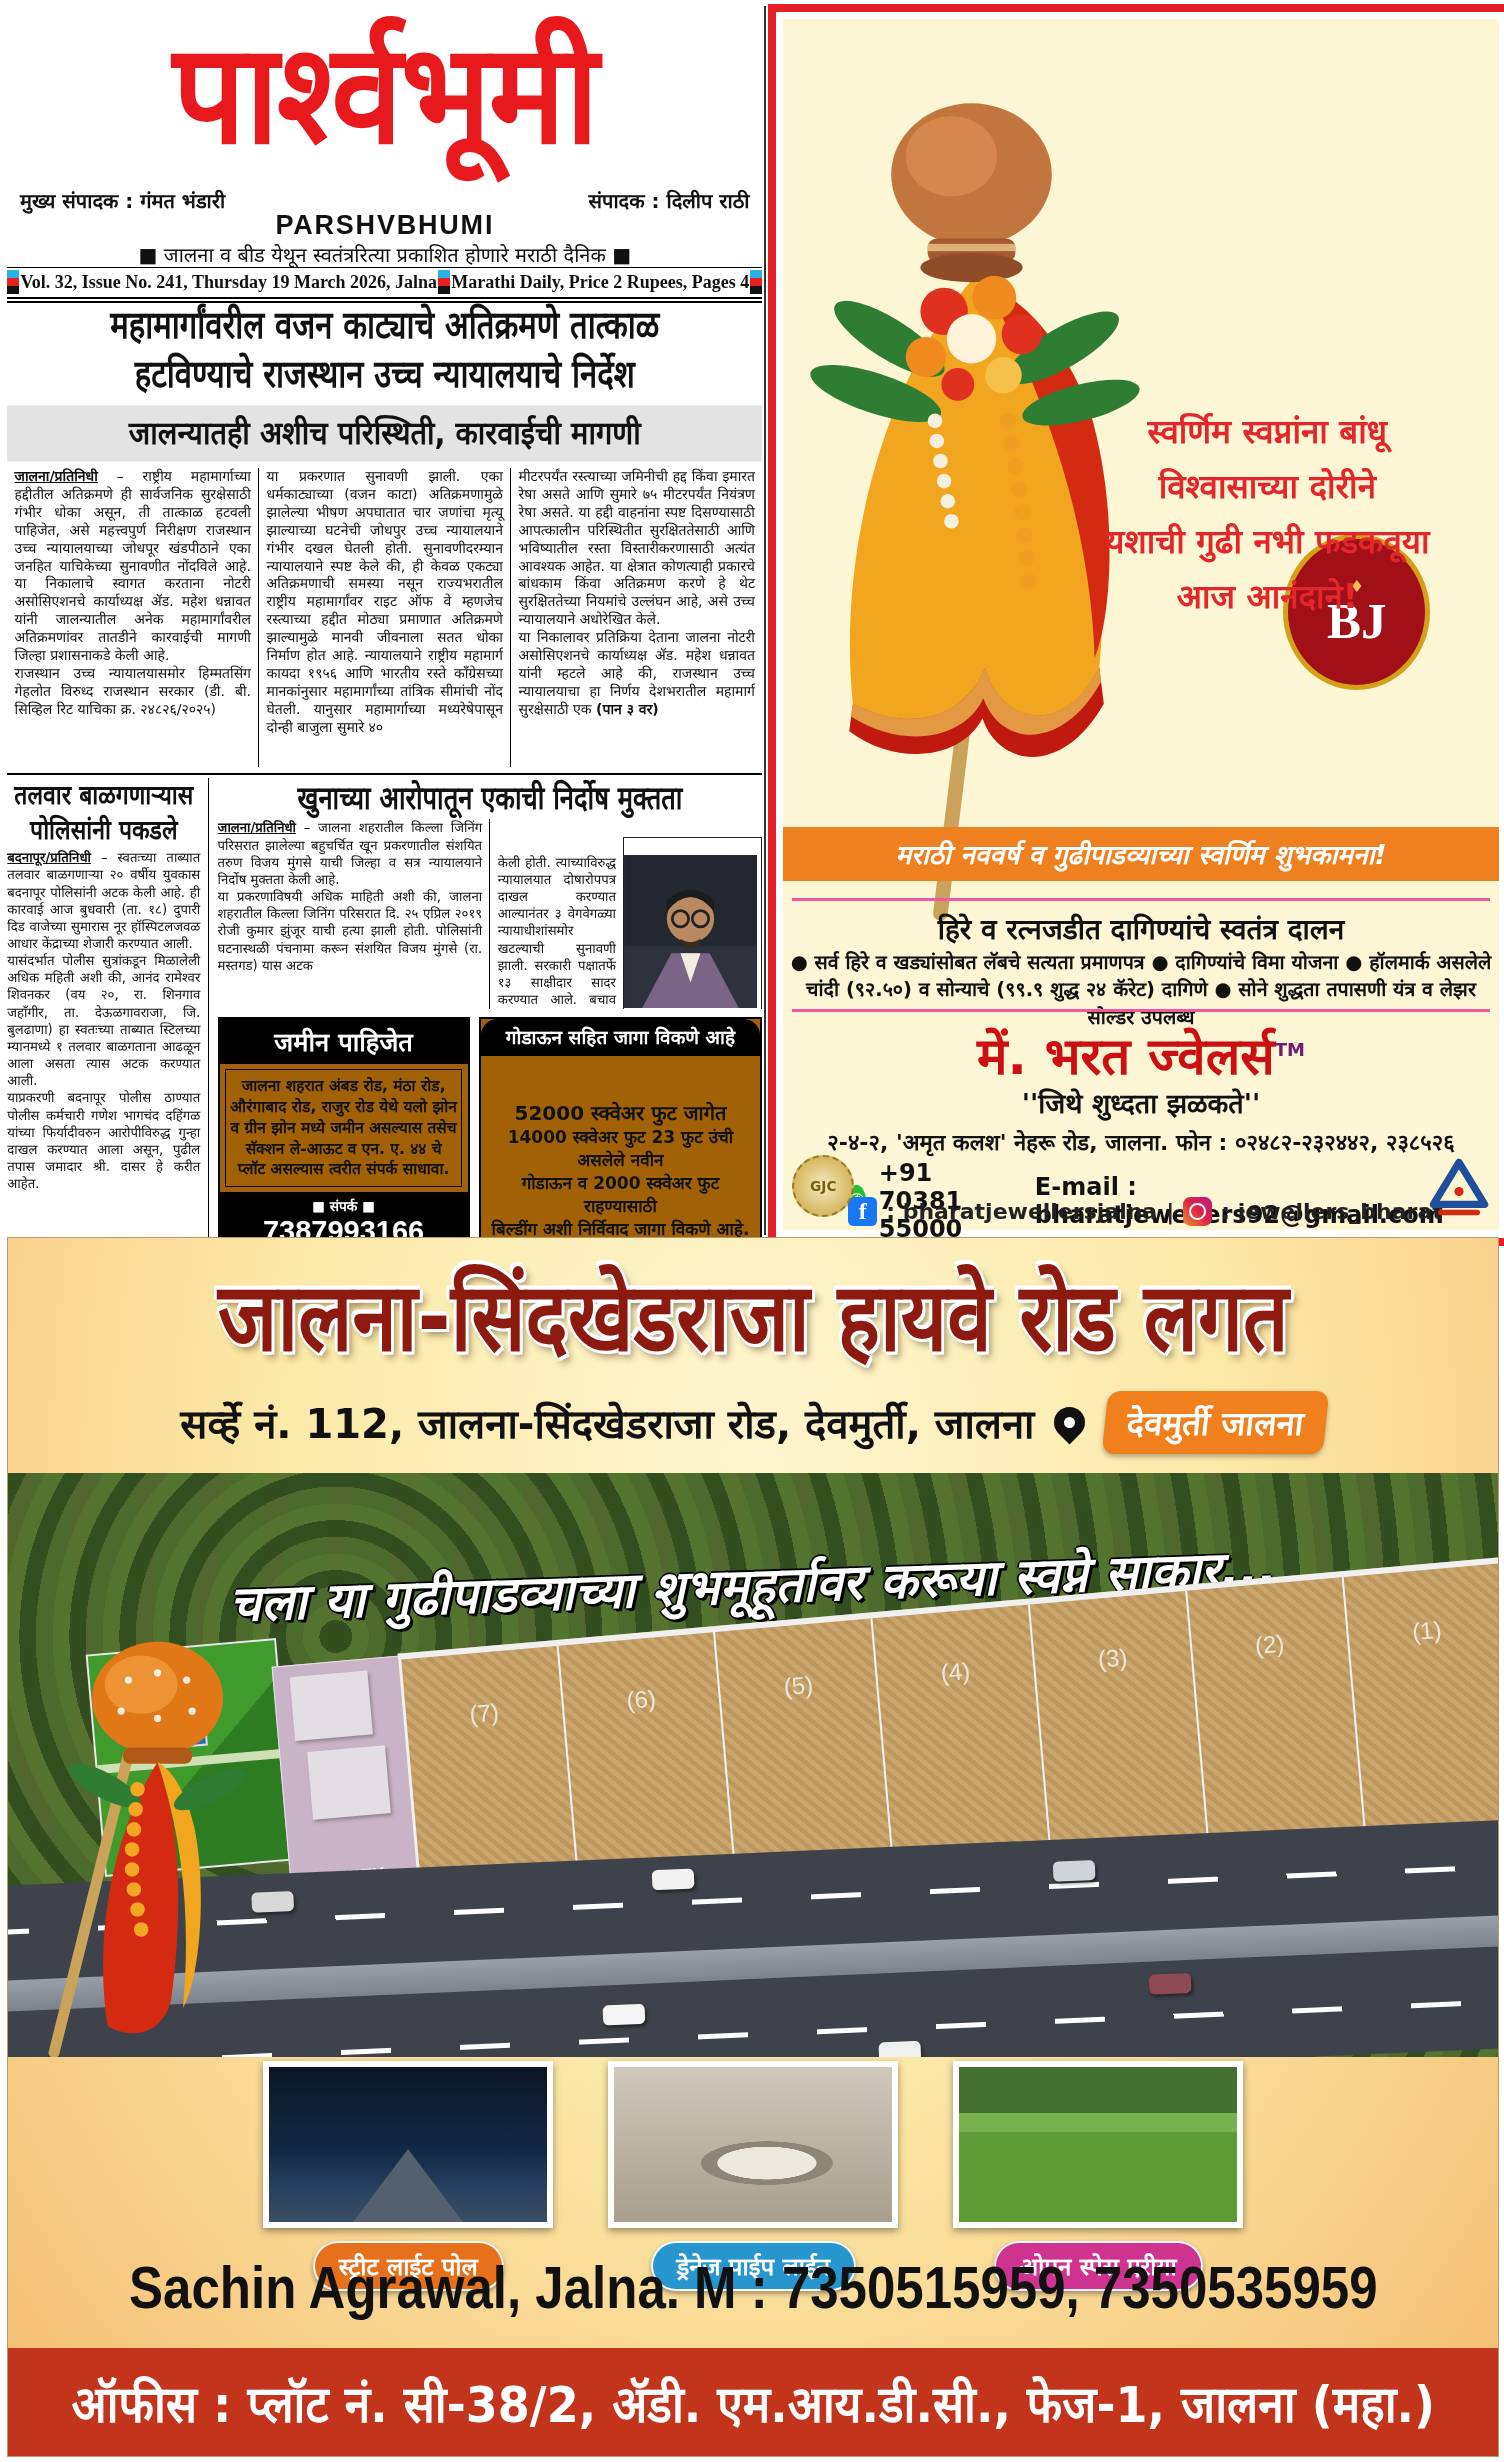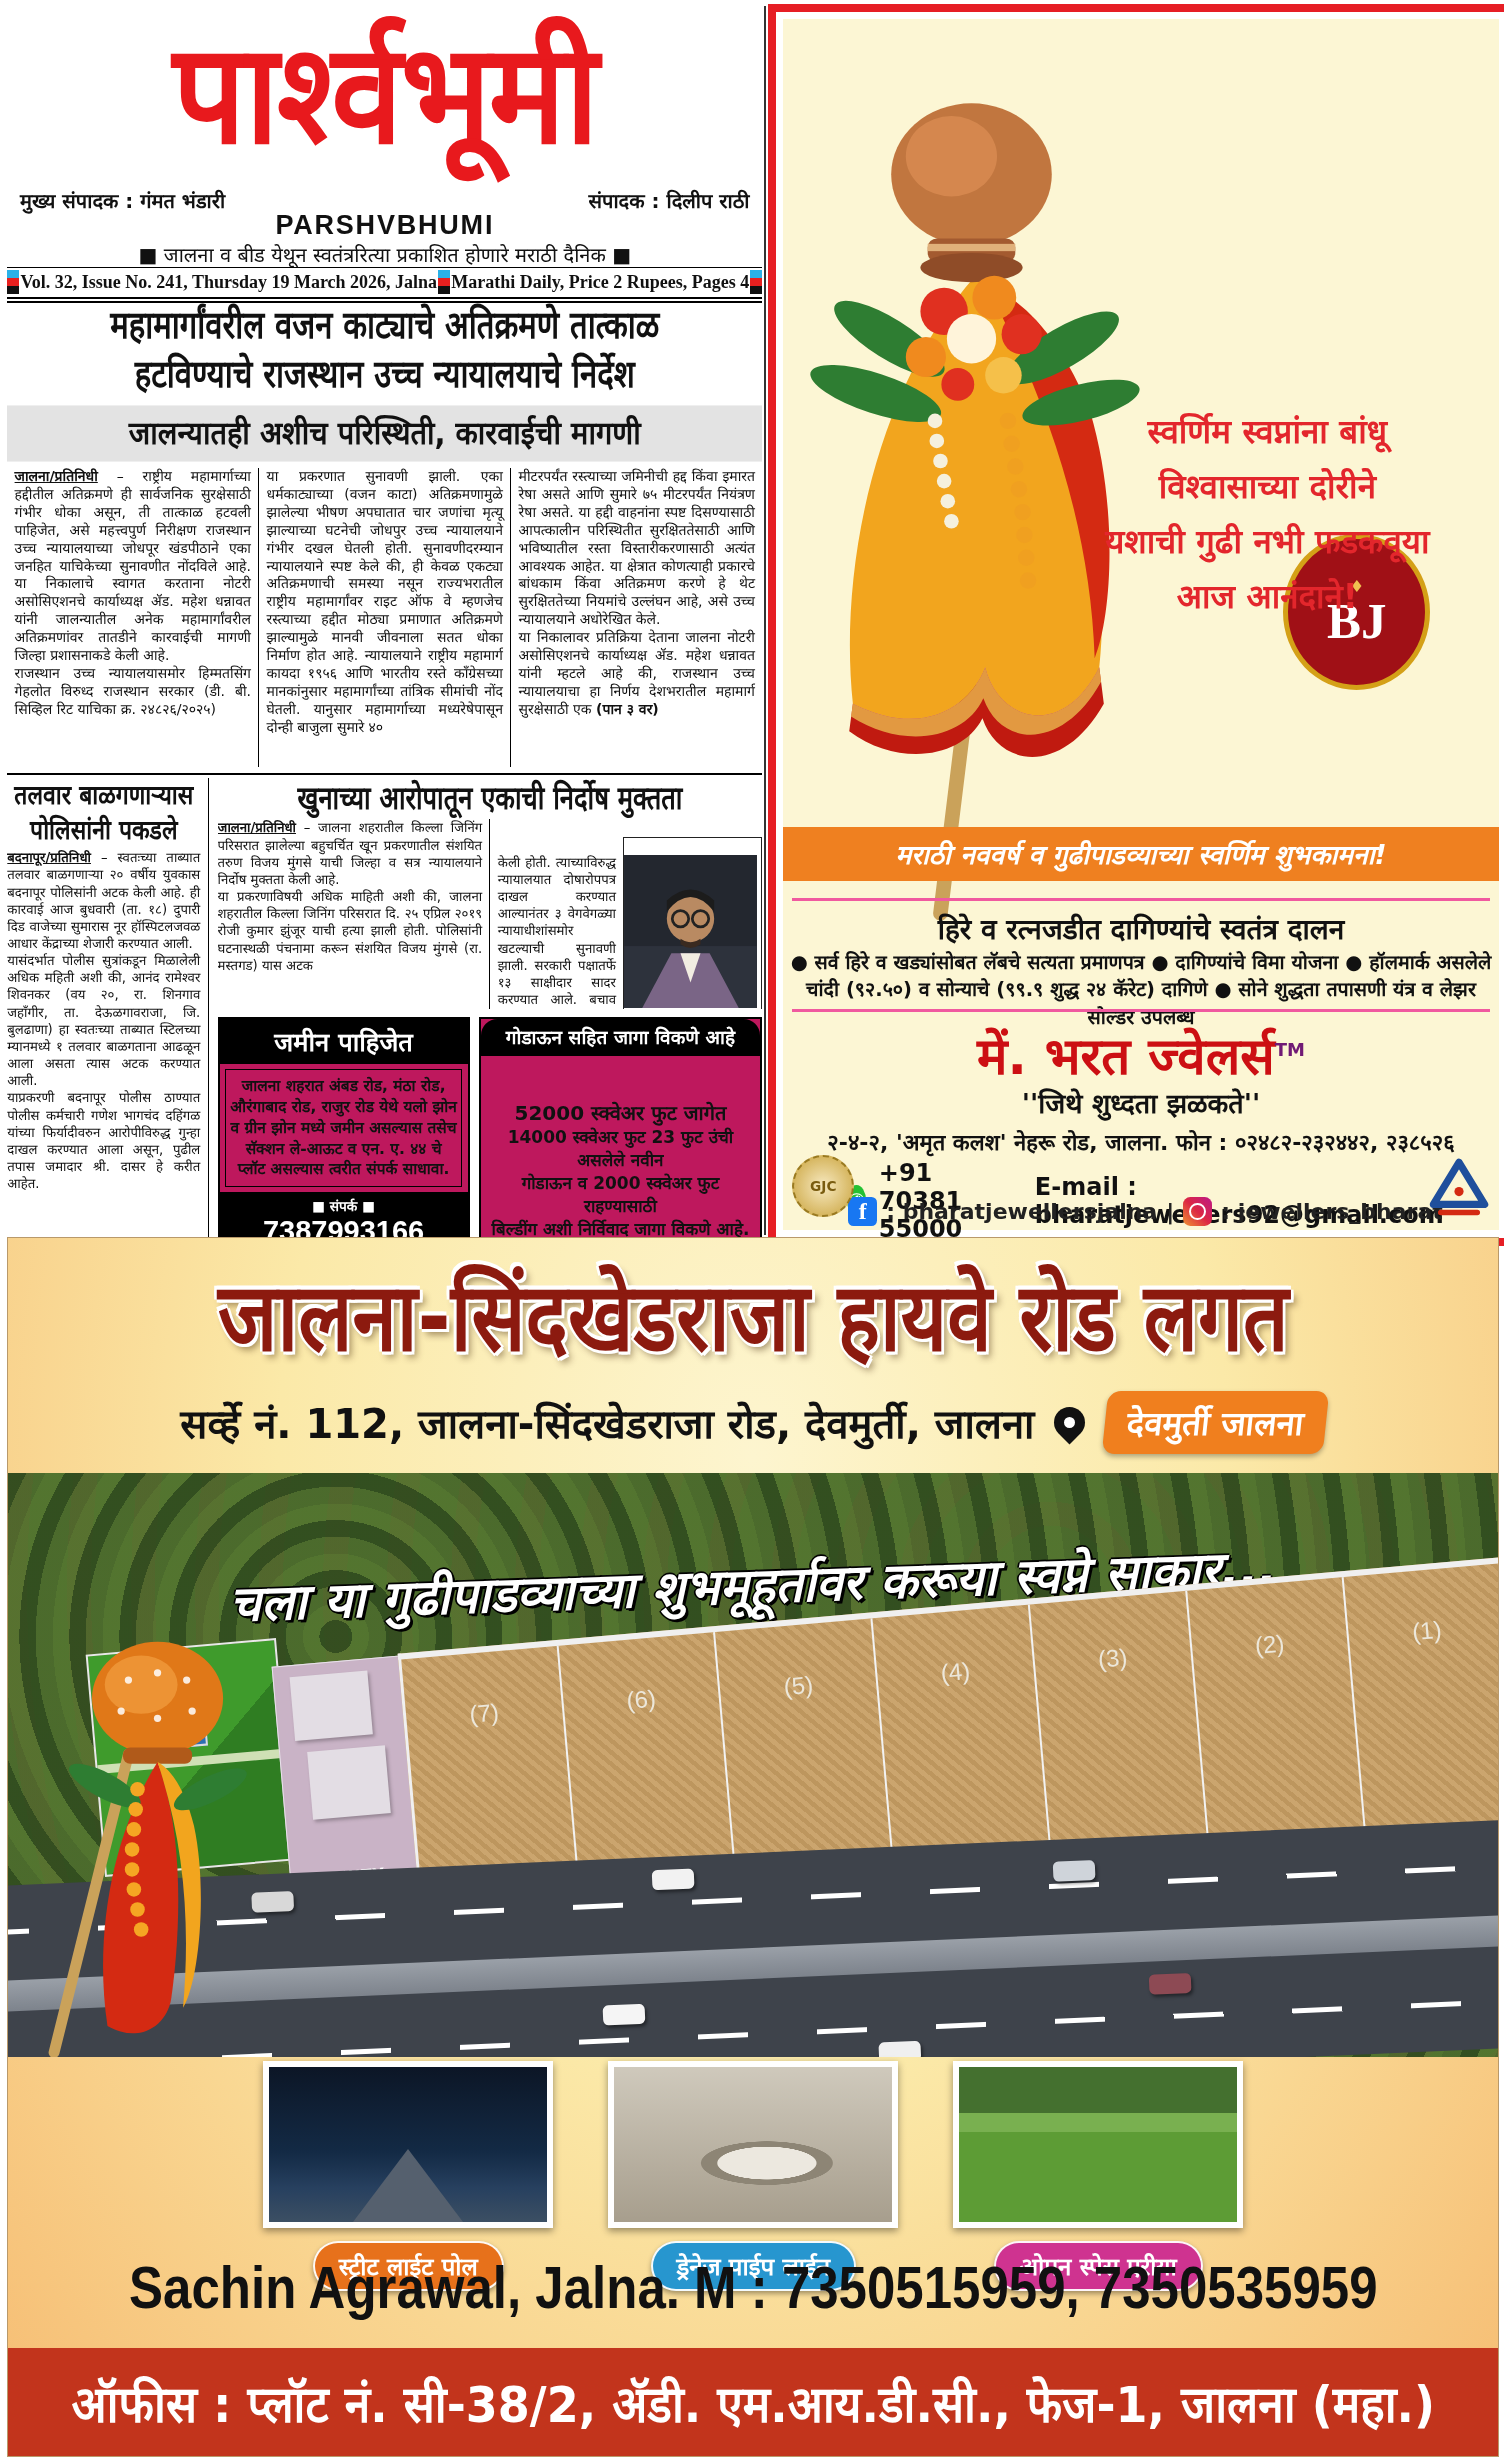--- a/index.html
+++ b/index.html
@@ -40,21 +40,21 @@
   .sword .stext{font-size:13.2px;line-height:1.3;text-align:justify;white-space:pre-line;}
   .middle{flex:1;padding-left:9px;display:flex;flex-direction:column;overflow:hidden;}
   .murder h2{margin:1.8px 0 3.6px;font-size:25.5px;font-weight:800;text-align:center;line-height:36px;
              transform:scaleY(1.25);white-space:nowrap;}
   .murder-body{display:flex;height:190px;overflow:hidden;}
   .m-col{flex:1;font-size:13.2px;line-height:1.3;text-align:justify;white-space:pre-line;padding-right:7.3px;overflow:hidden;}
   .m-col.right{border-left:0.9px solid #000;padding-left:7.3px;padding-right:0;}
   .advocate-photo{float:right;width:137px;margin:0 0 3.6px 7.3px;border:1.8px solid #222;background:#fff;}
   
   .classifieds{display:flex;gap:9px;margin-top:7.3px;}
-  .cl-box{border:2.7px solid #000;background:#be185d;}
+  .cl-box{border:2.7px solid #000;background:#a16207;}
   .land{width:248px;}
   .godown{flex:1;}
   .cl-title{background:#000;color:#fff;font-weight:800;text-align:center;padding:5.5px 1.8px;}
   .land .cl-title{font-size:25.5px;}
   .godown .cl-title{font-size:19px;border-radius:16.4px 16.4px 0 0;}
   .land-body{border:1.8px solid #000;margin:5.5px;padding:5.5px 3.6px;font-size:15.5px;font-weight:bold;
              text-align:center;line-height:1.35;}
   .land-foot{background:#000;color:#fff;text-align:center;padding:3.6px 0 5.5px;}
   .land-foot .lbl{font-size:13.7px;font-weight:bold;}
   .land-foot .ph{font-size:29px;font-weight:800;font-family:"Liberation Sans",sans-serif;}

